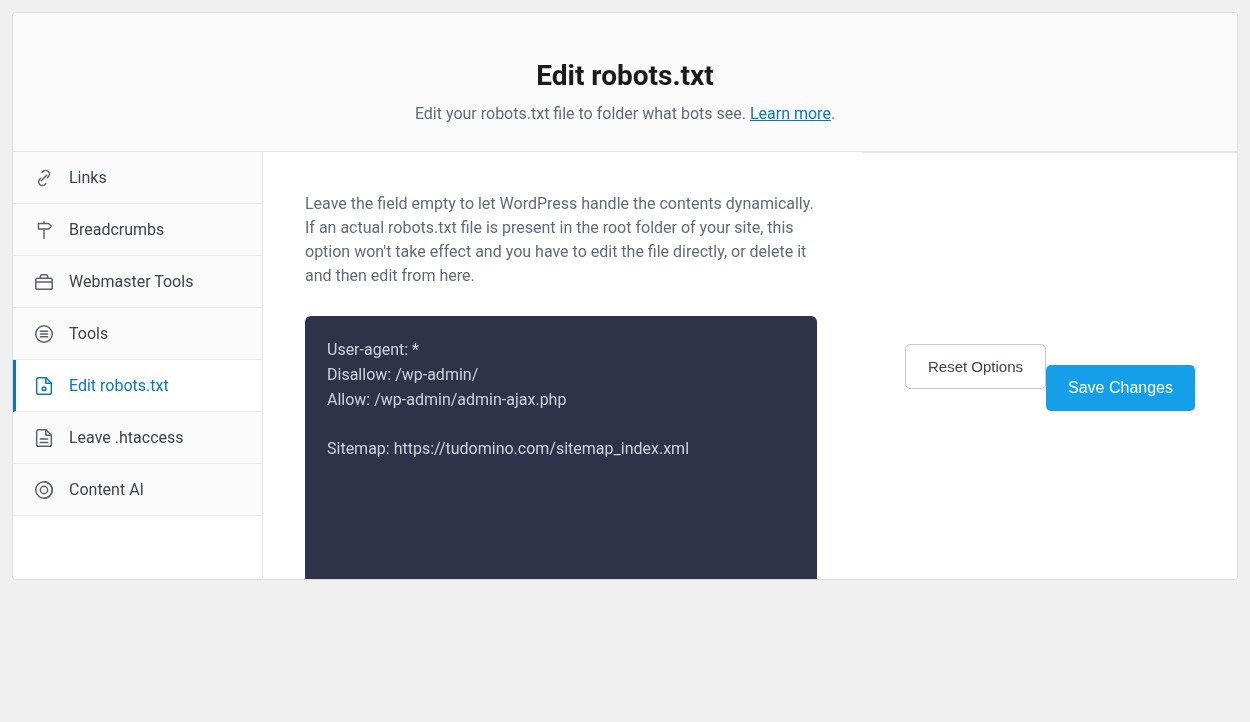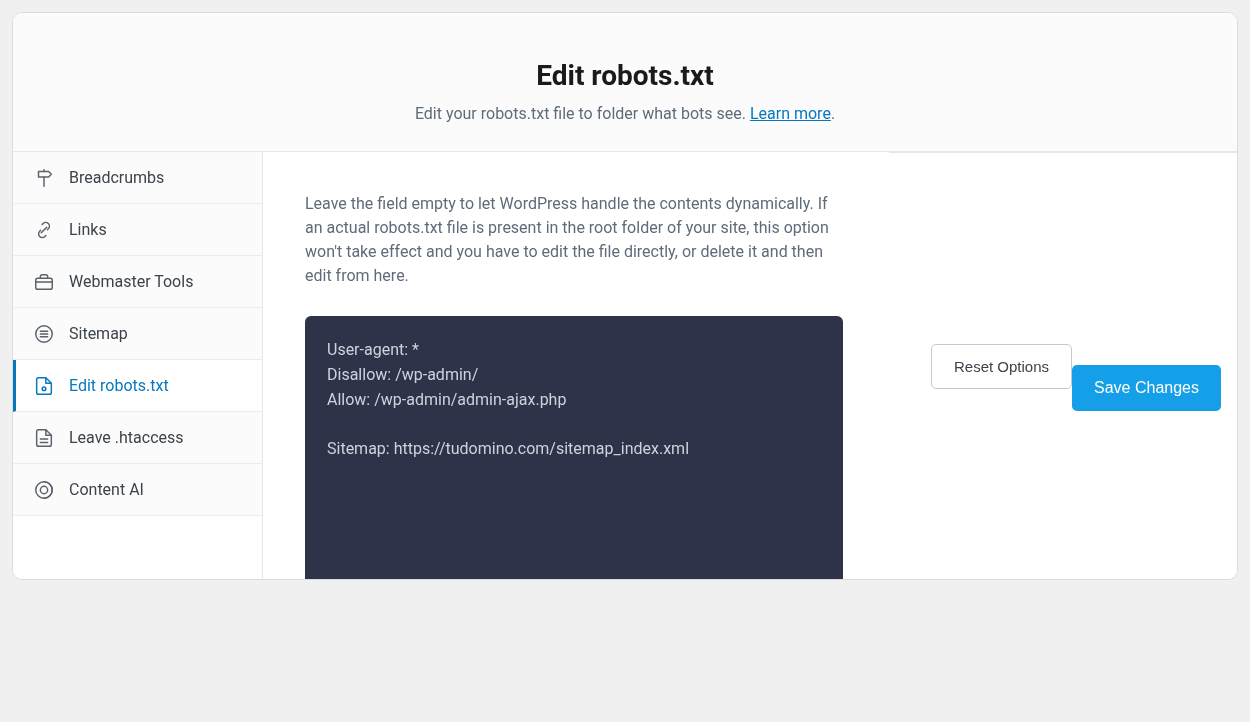--- a/index.html
+++ b/index.html
@@ -1,21 +1,21 @@
 <!DOCTYPE html>
 <html><head>
   <meta charset="utf-8">
   <style>
     * { box-sizing: border-box; margin: 0; padding: 0; }
     html, body { width: 1250px; height: 722px; font-family: -apple-system, BlinkMacSystemFont, "Segoe UI", Roboto, sans-serif; background: #f0f0f1; }
     .panel {
       margin: 12px;
       background: #fff;
       border: 1px solid #dcdcde;
-      border-radius: 10px;
+      border-radius: 4px;
       overflow: hidden;
       height: 568px;
       display: flex;
       flex-direction: column;
     }
     .panel-header {
       padding: 46px 20px 28px;
       text-align: center;
       background: #fbfbfc;
       border-bottom: 1px solid #e5e7eb;
@@ -95,21 +95,21 @@
       font-size: 16px;
       line-height: 1.55;
       resize: none;
       outline: none;
       white-space: pre;
     }
     .footer {
       display: flex;
       justify-content: space-between;
       align-items: center;
-      padding: 24px 16px 24px 42px;
+      padding: 24px 42px 24px 42px;
       border-top: 1px solid #e5e7eb;
     }
     .btn-reset {
       background: #fff;
       border: 1px solid #c6c9cf;
       color: #3c434a;
       border-radius: 5px;
       padding: 13px 22px;
       font-size: 15px;
       cursor: pointer;
@@ -136,37 +136,37 @@
       <span>Edit your robots.txt file to folder what bots see. </span><a href="#">Learn more</a><span>.</span>
     </p>
   </div>
 
   <div class="panel-body">
     <nav class="sidebar">
 
       <div class="sidebar-item">
         <span class="icon">
           <svg width="22" height="22" viewBox="0 0 24 24" fill="none" stroke-width="1.6" stroke-linecap="round" stroke-linejoin="round">
+            <path d="M9 15l6-6"></path>
+              <path d="M10 6l1-1a4 4 0 015.7 5.7l-1 1"></path>
+              <path d="M14 18l-1 1a4 4 0 01-5.7-5.7l1-1"></path>
+          </svg>
+        </span>
+        <span>Links</span>
+      </div>
+
+      <div class="sidebar-item">
+        <span class="icon">
+          <svg width="22" height="22" viewBox="0 0 24 24" fill="none" stroke-width="1.6" stroke-linecap="round" stroke-linejoin="round">
             <path d="M12 3v2"></path>
               <path d="M6 5h11l3 3-3 3H6V5z"></path>
               <path d="M12 11v10"></path>
           </svg>
         </span>
         <span>Breadcrumbs</span>
-      </div>
-
-      <div class="sidebar-item">
-        <span class="icon">
-          <svg width="22" height="22" viewBox="0 0 24 24" fill="none" stroke-width="1.6" stroke-linecap="round" stroke-linejoin="round">
-            <path d="M9 15l6-6"></path>
-              <path d="M10 6l1-1a4 4 0 015.7 5.7l-1 1"></path>
-              <path d="M14 18l-1 1a4 4 0 01-5.7-5.7l1-1"></path>
-          </svg>
-        </span>
-        <span>Links</span>
       </div>
 
       <div class="sidebar-item">
         <span class="icon">
           <svg width="22" height="22" viewBox="0 0 24 24" fill="none" stroke-width="1.6" stroke-linecap="round" stroke-linejoin="round">
             <rect x="3" y="8" width="18" height="12" rx="2"></rect>
               <path d="M3 12h18"></path>
               <path d="M8 8V6a2 2 0 012-2h4a2 2 0 012 2v2"></path>
           </svg>
         </span>
@@ -175,21 +175,21 @@
 
       <div class="sidebar-item">
         <span class="icon">
           <svg width="22" height="22" viewBox="0 0 24 24" fill="none" stroke-width="1.6" stroke-linecap="round" stroke-linejoin="round">
             <circle cx="12" cy="12" r="9"></circle>
               <path d="M8 9h8"></path>
               <path d="M8 12h8"></path>
               <path d="M8 15h8"></path>
           </svg>
         </span>
-        <span>Sitemap</span>
+        <span>Tools</span>
       </div>
 
       <div class="sidebar-item active">
         <span class="icon">
           <svg width="22" height="22" viewBox="0 0 24 24" fill="none" stroke-width="1.6" stroke-linecap="round" stroke-linejoin="round">
             <path d="M14 3H6a2 2 0 00-2 2v14a2 2 0 002 2h12a2 2 0 002-2V9z"></path>
               <path d="M14 3v6h6"></path>
               <circle cx="12" cy="15" r="2"></circle>
           </svg>
         </span>

